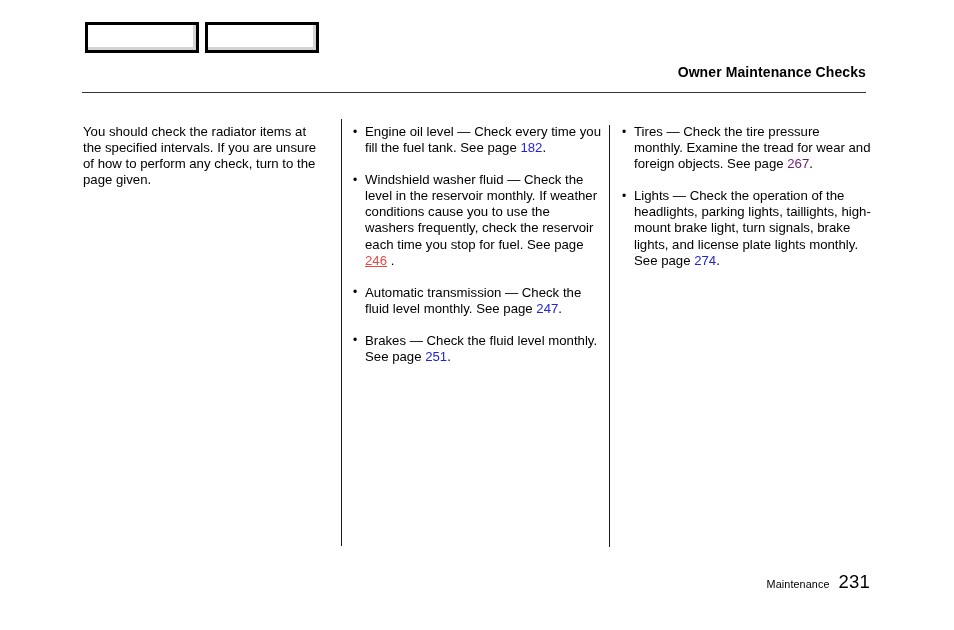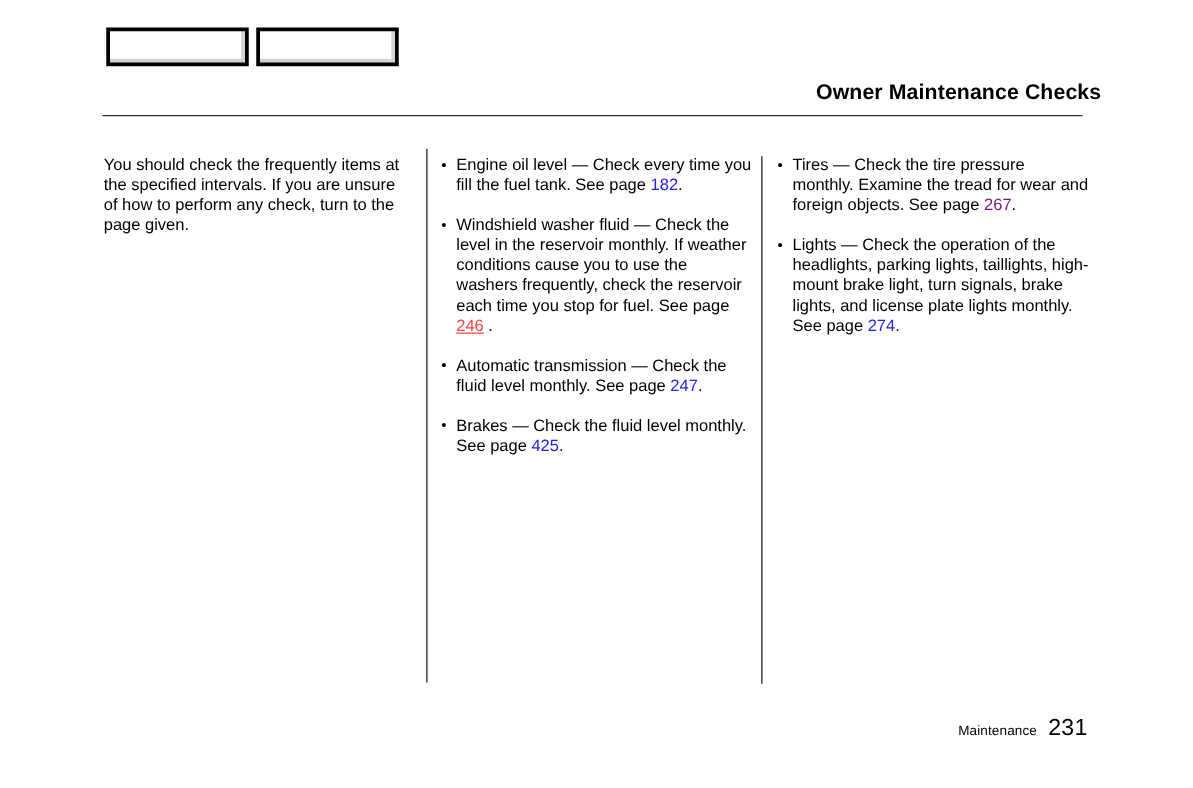--- a/index.html
+++ b/index.html
@@ -27,23 +27,23 @@
     background: #ffffff;
     border: 3px solid #000000;
     box-shadow: inset -4px -4px 0 -1px #d4d4d4;
   }
   #tab-box-1 { left: 85px; }
   #tab-box-2 { left: 205px; }
 
   
   .page-title {
     position: absolute;
-    right: 73px;
+    right: 88px;
     top: 64px;
-    font-size: 17px;
+    font-size: 14px;
     font-weight: bold;
     letter-spacing: 0.1px;
     white-space: nowrap;
   }
   .header-rule {
     position: absolute;
     left: 82px;
     top: 92px;
     width: 784px;
     height: 0;
@@ -120,29 +120,29 @@
 <div class="tab-box" id="tab-box-1"></div>
 <div class="tab-box" id="tab-box-2"></div>
 
 <div class="page-title">Owner Maintenance Checks</div>
 <div class="header-rule"></div>
 
 <div class="col-divider" id="divider-1"></div>
 <div class="col-divider" id="divider-2"></div>
 
 <div class="column" id="col-left">
-  <p class="intro-text">You should check the frequently items at the specified intervals. If you are unsure of how to perform any check, turn to the page given.</p>
+  <p class="intro-text">You should check the radiator items at the specified intervals. If you are unsure of how to perform any check, turn to the page given.</p>
 </div>
 
 <div class="column" id="col-mid">
   <ul class="check-list" id="list-mid">
       <li><span>Engine oil level — Check every time you fill the fuel tank. See page </span><span class="pageref" style="color: rgb(34, 34, 221);">182</span><span>.</span></li>
       <li><span>Windshield washer fluid — Check the level in the reservoir monthly. If weather conditions cause you to use the washers frequently, check the reservoir each time you stop for fuel. See page </span><span class="pageref" style="color: #ef4444; text-decoration: underline;">246</span><span> .</span></li>
       <li><span>Automatic transmission — Check the fluid level monthly. See page </span><span class="pageref" style="color: rgb(34, 34, 221);">247</span><span>.</span></li>
-      <li><span>Brakes — Check the fluid level monthly. See page </span><span class="pageref" style="color: rgb(34, 34, 221);">425</span><span>.</span></li>
+      <li><span>Brakes — Check the fluid level monthly. See page </span><span class="pageref" style="color: rgb(34, 34, 221);">251</span><span>.</span></li>
     </ul>
 </div>
 
 <div class="column" id="col-right">
   <ul class="check-list" id="list-right">
       <li><span>Tires — Check the tire pressure monthly. Examine the tread for wear and foreign objects. See page </span><span class="pageref" style="color: #701a75;">267</span><span>.</span></li>
       <li><span>Lights — Check the operation of the headlights, parking lights, taillights, high-mount brake light, turn signals, brake lights, and license plate lights monthly. See page </span><span class="pageref" style="color: rgb(34, 34, 221);">274</span><span>.</span></li>
     </ul>
 </div>
 

